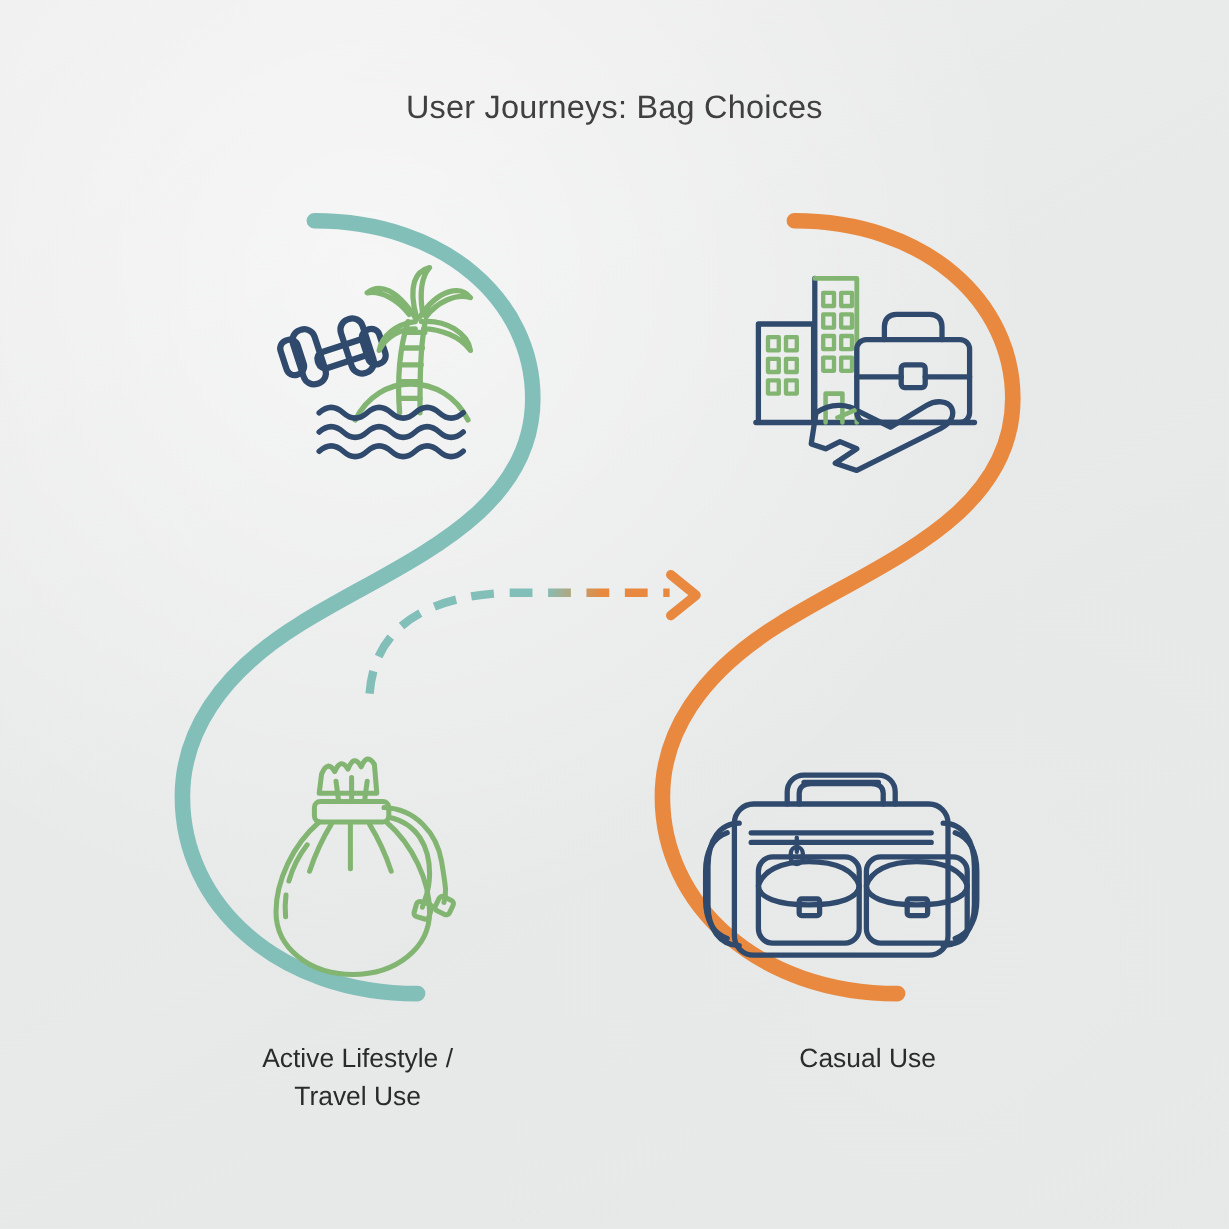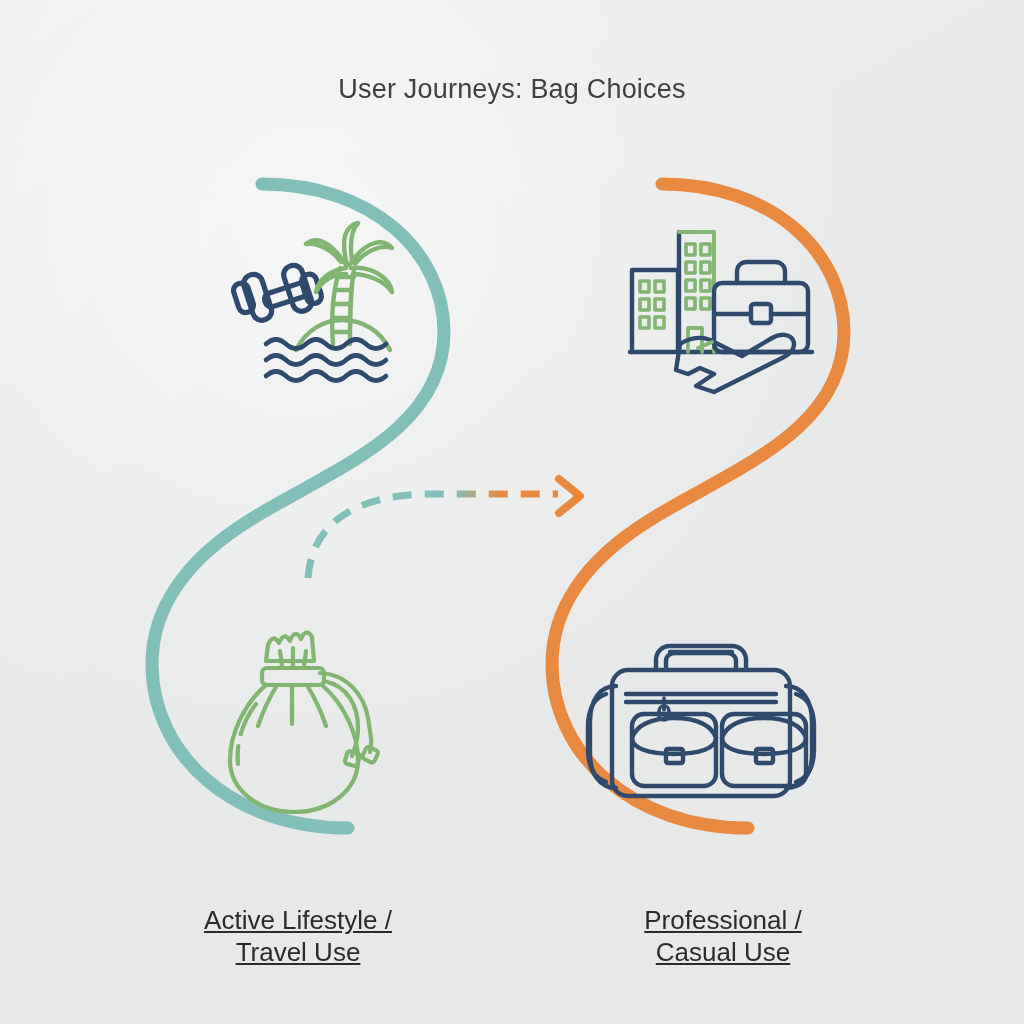--- a/index.html
+++ b/index.html
@@ -36,29 +36,28 @@
     width: 1024px;
     text-align: center;
     font-size: 27px;
     font-weight: 400;
     letter-spacing: 0.2px;
     color: #404040;
     z-index: 6;
   }
   .caption {
     position: absolute;
-    top: 904px;
+    top: 866px;
     width: 330px;
-    font-size: 26px;
+    font-size: 22px;
     line-height: 32px;
     font-weight: 400;
     color: #2b2b2b;
     text-align: center;
     z-index: 6;
-    text-decoration: underline;
   }
   #caption-left  { left: 133px; }
   #caption-right { left: 558px; }
   .caption .ln { display: block; }
 
   svg.layer {
     position: absolute;
     left: 0;
     top: 0;
     width: 1024px;
@@ -267,17 +266,16 @@
   </svg>
 
   <div id="title">User Journeys: Bag Choices</div>
 
   <div class="caption" id="caption-left">
     <span class="ln">Active Lifestyle /</span>
     <span class="ln">Travel Use</span>
   </div>
 
   <div class="caption" id="caption-right">
-    <span class="ln">Professional /</span>
     <span class="ln">Casual Use</span>
   </div>
 
 </div>
 
 </body></html>

